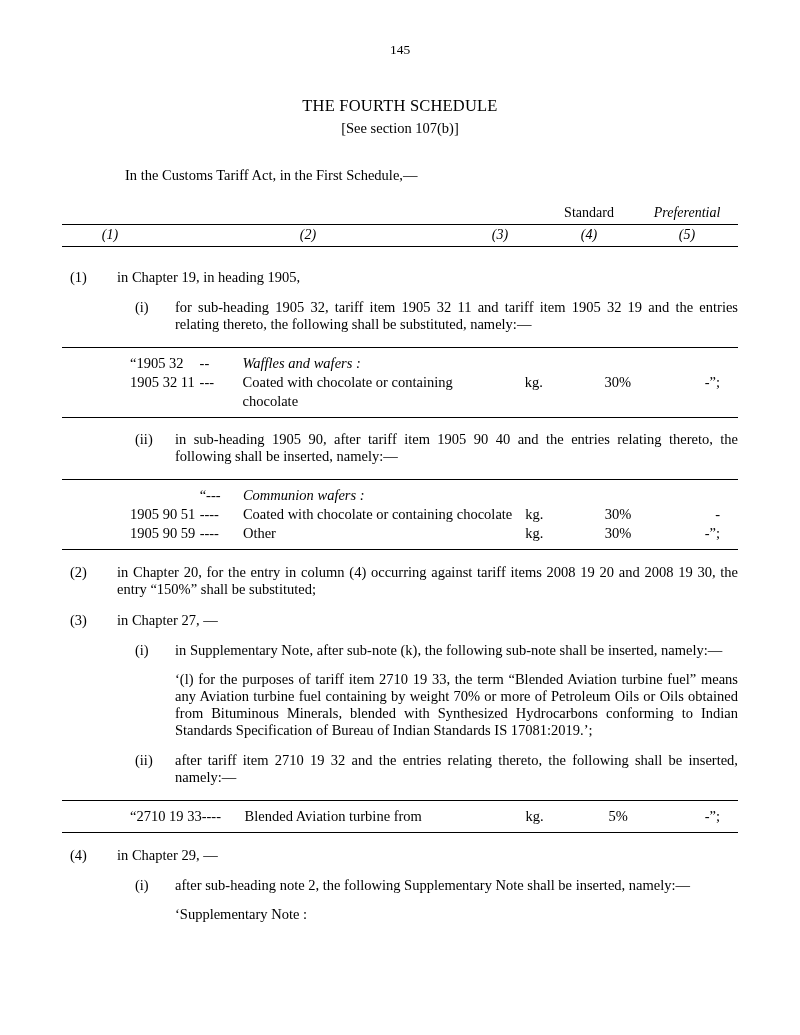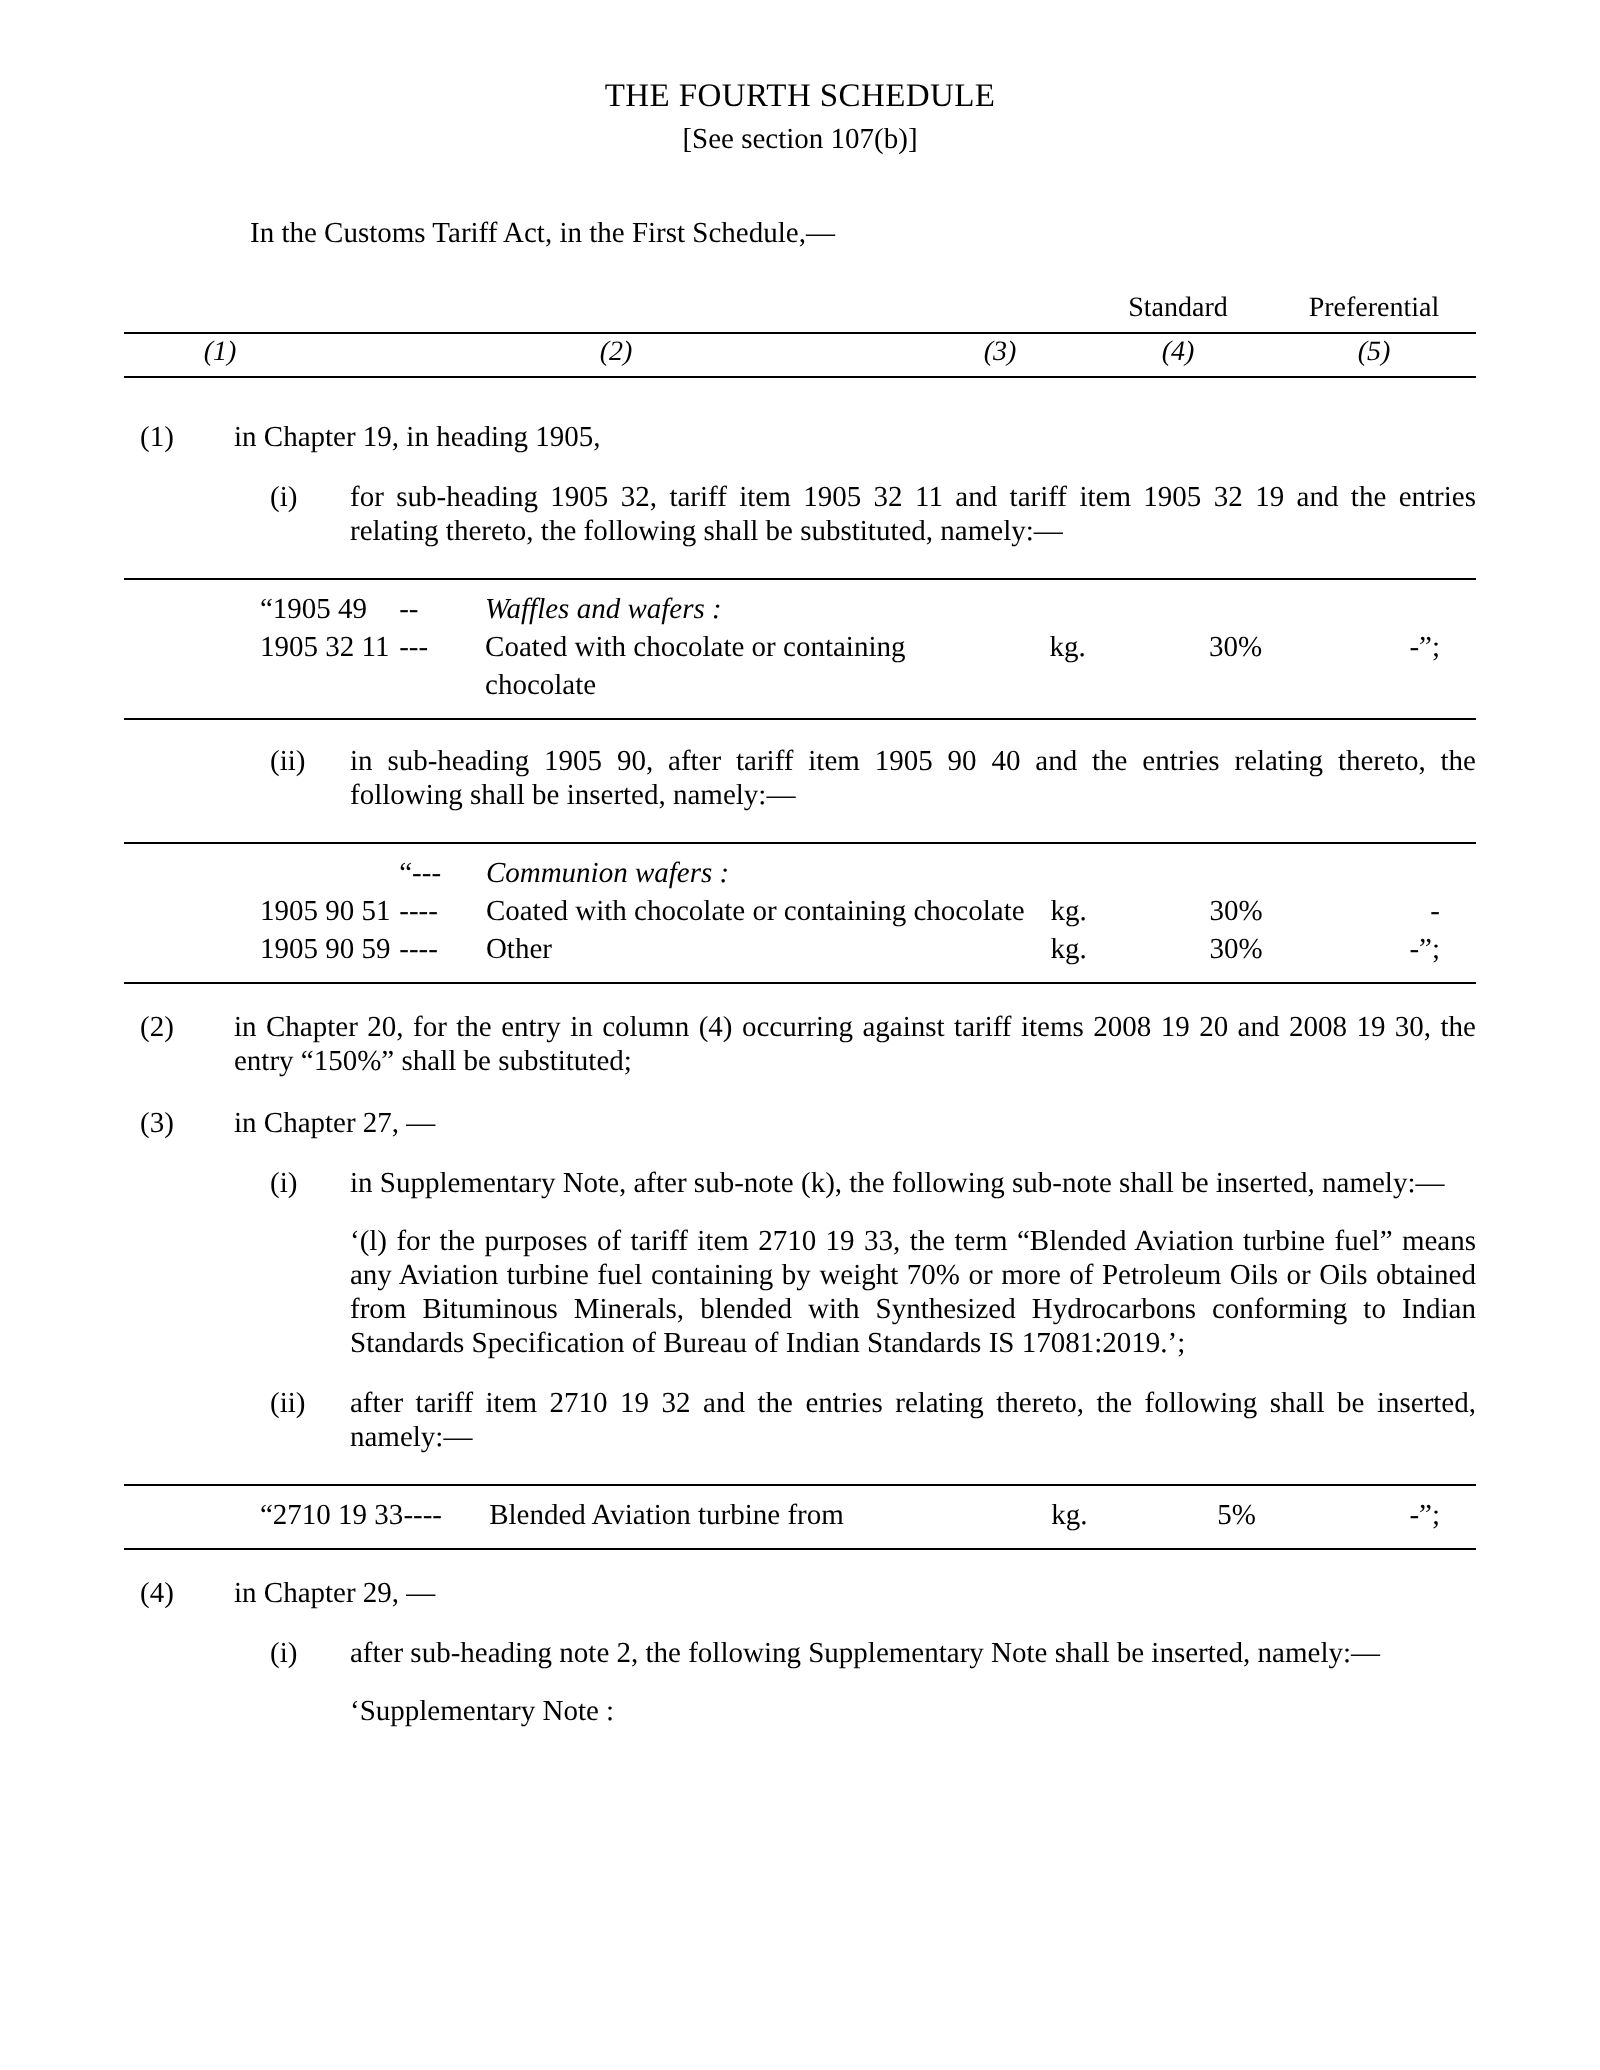--- a/index.html
+++ b/index.html
@@ -55,21 +55,21 @@
     vertical-align: top;
   }
   .rule {
     border-top: 1px solid #000;
   }
   .hdr-row1 td { padding-top: 4px; padding-bottom: 2px; }
   .c-tariff { width: 96px; text-align: center; }
   .c-desc   { width: 300px; text-align: center; }
   .c-unit   { width: 84px;  text-align: center; }
   .c-std    { width: 94px;  text-align: center; }
-  .c-pref   { width: 102px; text-align: center; }
+  .c-pref   { width: 102px; text-align: center; font-style: italic; }
   .c-rate   { text-align: center; }
   .hdr-row2 td { padding-top: 3px; padding-bottom: 3px; }
   .hdr-row3 td { padding-top: 2px; padding-bottom: 3px; font-style: italic; }
 
   
   .body-wrap {
     margin: 0 auto;
     width: 676px;
     font-size: 14.5px;
     margin-top: 22px;
@@ -129,20 +129,21 @@
   .ec-unit { width: 60px; text-align: left; font-family: Liberation Serif, serif; }
   .ec-std  { width: 76px; text-align: center; }
   .ec-pref { width: 70px; text-align: right; padding-right: 18px !important; }
   .ital { font-style: italic; }
 </style>
 </head>
 <body>
 
 <div class="page">
 
+  <div class="page-number">145</div>
 
   <div class="doc-title">THE FOURTH SCHEDULE</div>
   <div class="doc-subtitle">[See section 107(b)]</div>
 
   <div class="intro-line">In the Customs Tariff Act, in the First Schedule,—</div>
 
   <table class="hdr-table">
     <tbody>
     <tr class="hdr-row2">
       <td class="c-tariff"></td>
@@ -176,21 +177,21 @@
     </div>
 
     <div class="sub">
       <div class="num">(i)</div>
       <div class="txt">for sub-heading 1905 32, tariff item 1905 32 11 and tariff item 1905 32 19 and the entries relating thereto, the following shall be substituted, namely:—</div>
     </div>
 
     <table class="entry-table">
       <tbody>
           <tr class="et-top">
-        <td class="ec-code">“1905 49</td>
+        <td class="ec-code">“1905 32</td>
         <td class="ec-dash">--</td>
         <td class="ec-desc ital">Waffles and wafers :</td>
         <td class="ec-unit"></td>
         <td class="ec-std"></td>
         <td class="ec-pref"></td>
       </tr>
       <tr>
         <td class="ec-code">1905 32 11</td>
         <td class="ec-dash">---</td>
         <td class="ec-desc">Coated with chocolate or containing</td>

